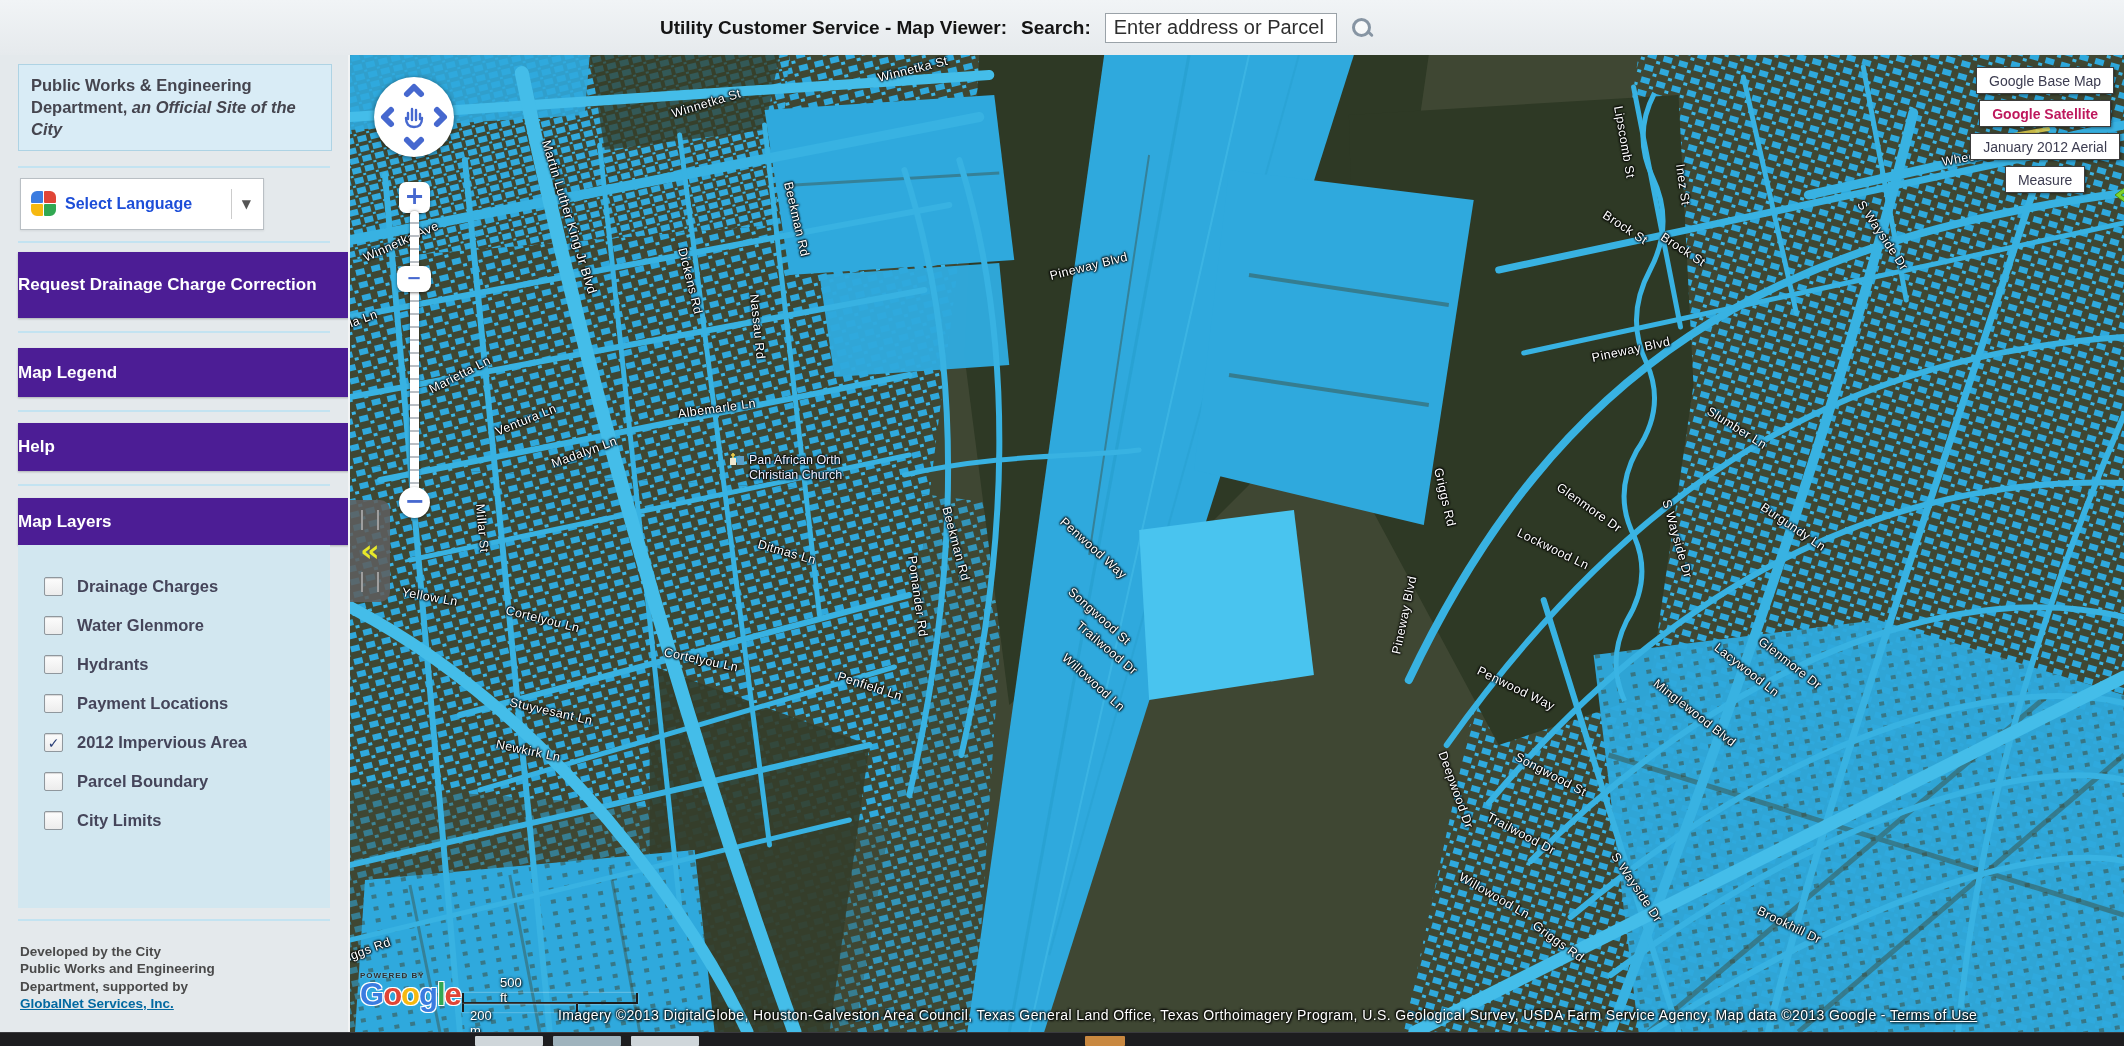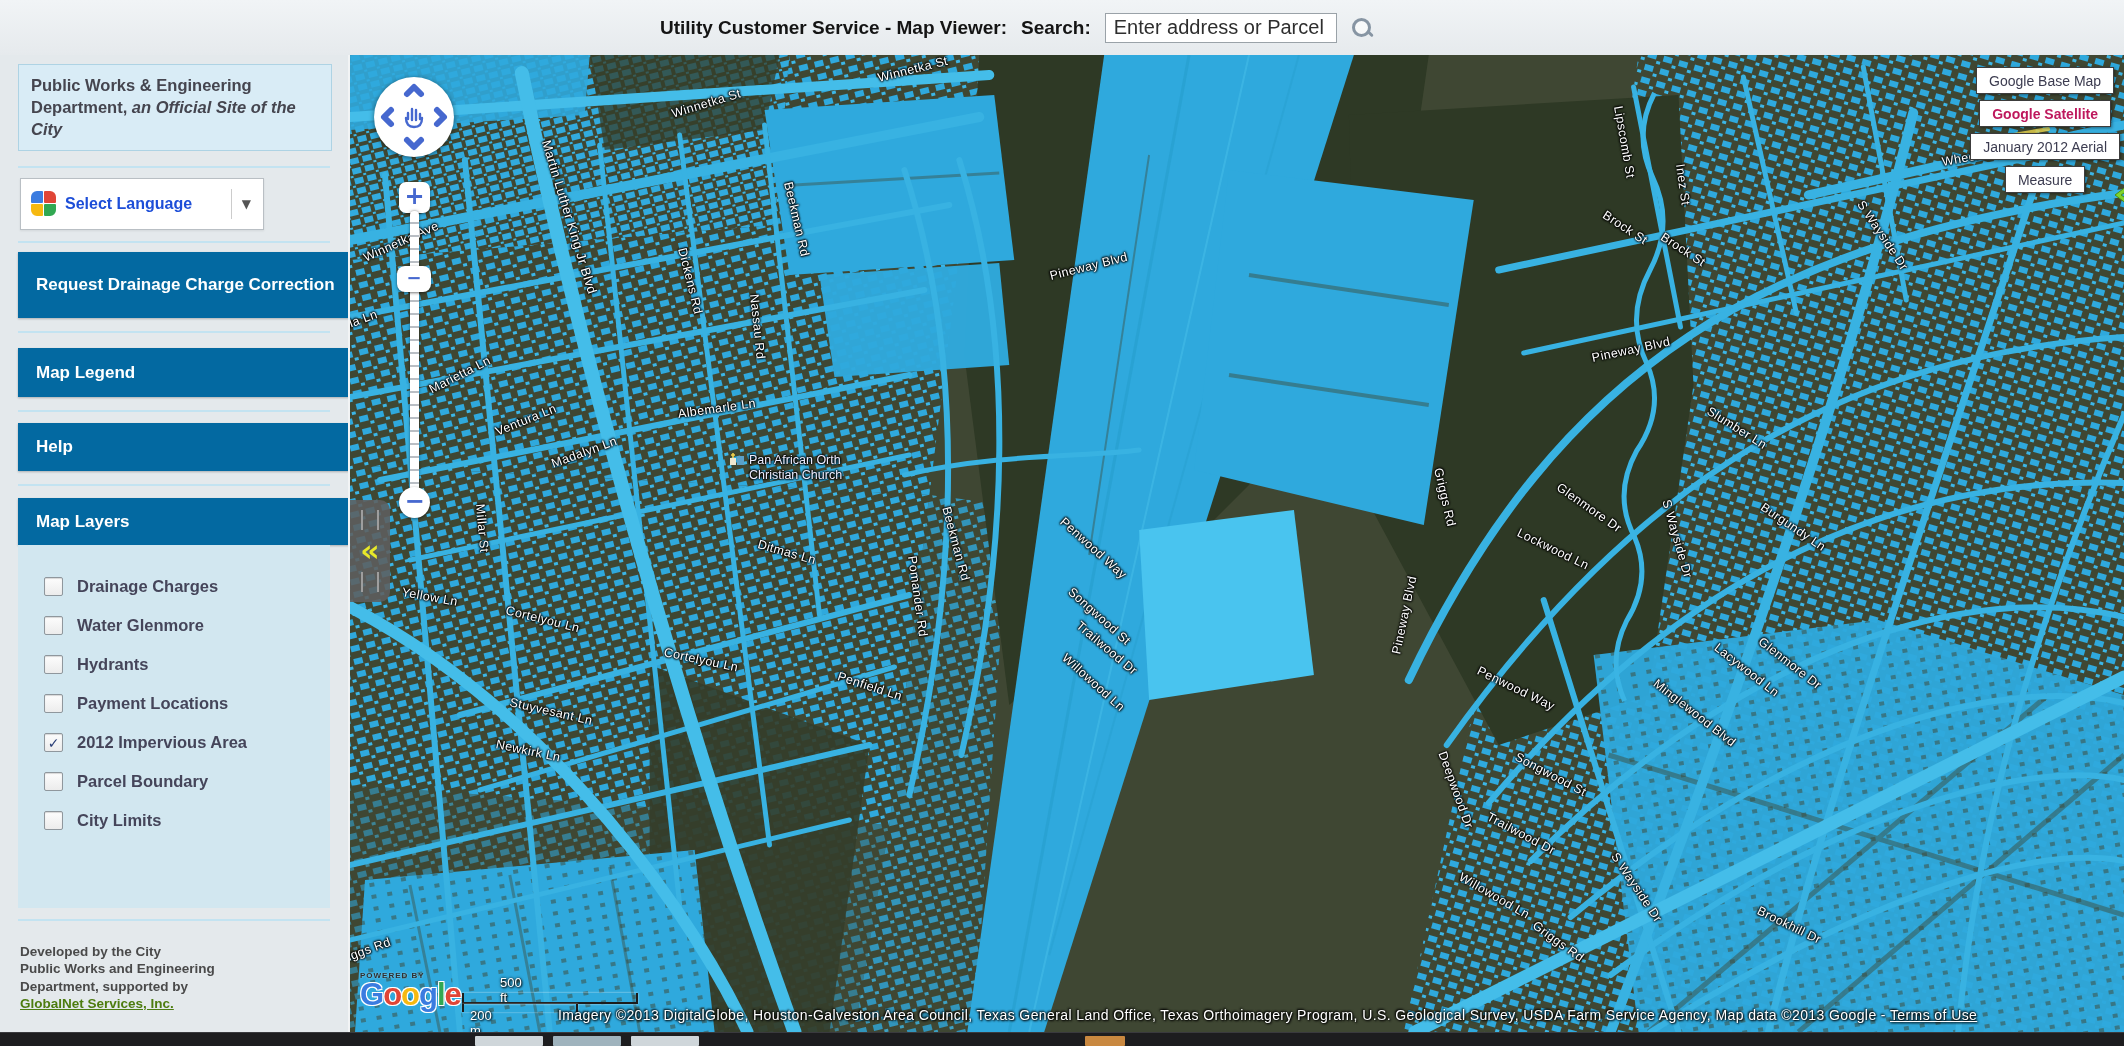--- a/index.html
+++ b/index.html
@@ -28,34 +28,34 @@
     display:flex;align-items:center;cursor:pointer;box-shadow:0 1px 2px rgba(0,0,0,.08);}
   #g-icon{width:26px;height:26px;margin:0 8px 0 10px;position:relative;flex:none;}
   #g-icon i{position:absolute;width:12px;height:12px;}
   #g-icon .b{left:0;top:0;background:#3b7ce0;border-radius:6px 1px 1px 1px;}
   #g-icon .r{left:13px;top:0;background:#e04536;border-radius:1px 6px 1px 1px;}
   #g-icon .y{left:0;top:13px;background:#f6b911;border-radius:1px 1px 1px 6px;}
   #g-icon .g{left:13px;top:13px;background:#31a852;border-radius:1px 1px 6px 1px;}
   #lang-label{font-size:16px;font-weight:bold;color:#1d4ed8;flex:1;}
   #lang-sep{width:1px;height:30px;background:#ccc;margin-right:10px;}
   #lang-arrow{color:#555;font-size:12px;margin-right:12px;font-family:"DejaVu Sans",sans-serif;}
-  .side-btn{position:absolute;left:18px;width:360px;background:#0369a1;color:#fff;font-weight:bold;
-    font-size:17px;display:flex;align-items:center;padding-left:18px;box-sizing:border-box;cursor:pointer;
+  .side-btn{position:absolute;left:18px;width:360px;background:#4c1d95;color:#fff;font-weight:bold;
+    font-size:17px;display:flex;align-items:center;box-sizing:border-box;cursor:pointer;
     line-height:1.25;box-shadow:0 1px 2px rgba(0,0,0,.25);}
   #layers-panel{position:absolute;left:18px;top:490px;width:312px;height:363px;background:#d2e7f0;
     box-sizing:border-box;padding-top:22px;}
   .layer-row{display:flex;align-items:center;height:39px;padding-left:26px;cursor:pointer;}
   .cb{width:17px;height:17px;background:linear-gradient(#fdfdfd,#ececec);border:1px solid #8f979d;border-radius:2px;
     box-shadow:inset 0 1px 1px rgba(0,0,0,.15);margin-right:14px;flex:none;
     display:flex;align-items:center;justify-content:center;font-family:"DejaVu Sans",sans-serif;
     font-size:14px;font-weight:bold;color:#2b3f77;}
   .layer-lbl{font-size:16.5px;font-weight:600;color:#45455a;}
   #side-footer{position:absolute;left:20px;top:888px;font-size:13.5px;font-weight:bold;color:#4a4a4a;line-height:1.28;}
   #side-footer span{display:block;}
-  #side-footer a{color:#4d7c0f;font-weight:bold;}
+  #side-footer a{color:#0369a1;font-weight:bold;}
 
   
   #map{position:absolute;left:348px;top:55px;width:1776px;height:977px;overflow:hidden;background:#3f4733;
     border-left:2px solid #f2f4f5;box-sizing:border-box;}
   #map-art{position:absolute;left:0;top:0;width:100%;height:100%;}
   #labels{position:absolute;left:0;top:0;width:100%;height:100%;pointer-events:none;}
   .slabel{position:absolute;color:#fff;font-size:12.5px;letter-spacing:.4px;white-space:nowrap;
     transform-origin:0 50%;font-weight:400;
     text-shadow:0 1px 2px #000,0 -1px 2px #000,1px 0 2px #000,-1px 0 2px #000;}
   #poi{position:absolute;color:#eef;font-size:12.5px;line-height:1.2;text-align:left;

